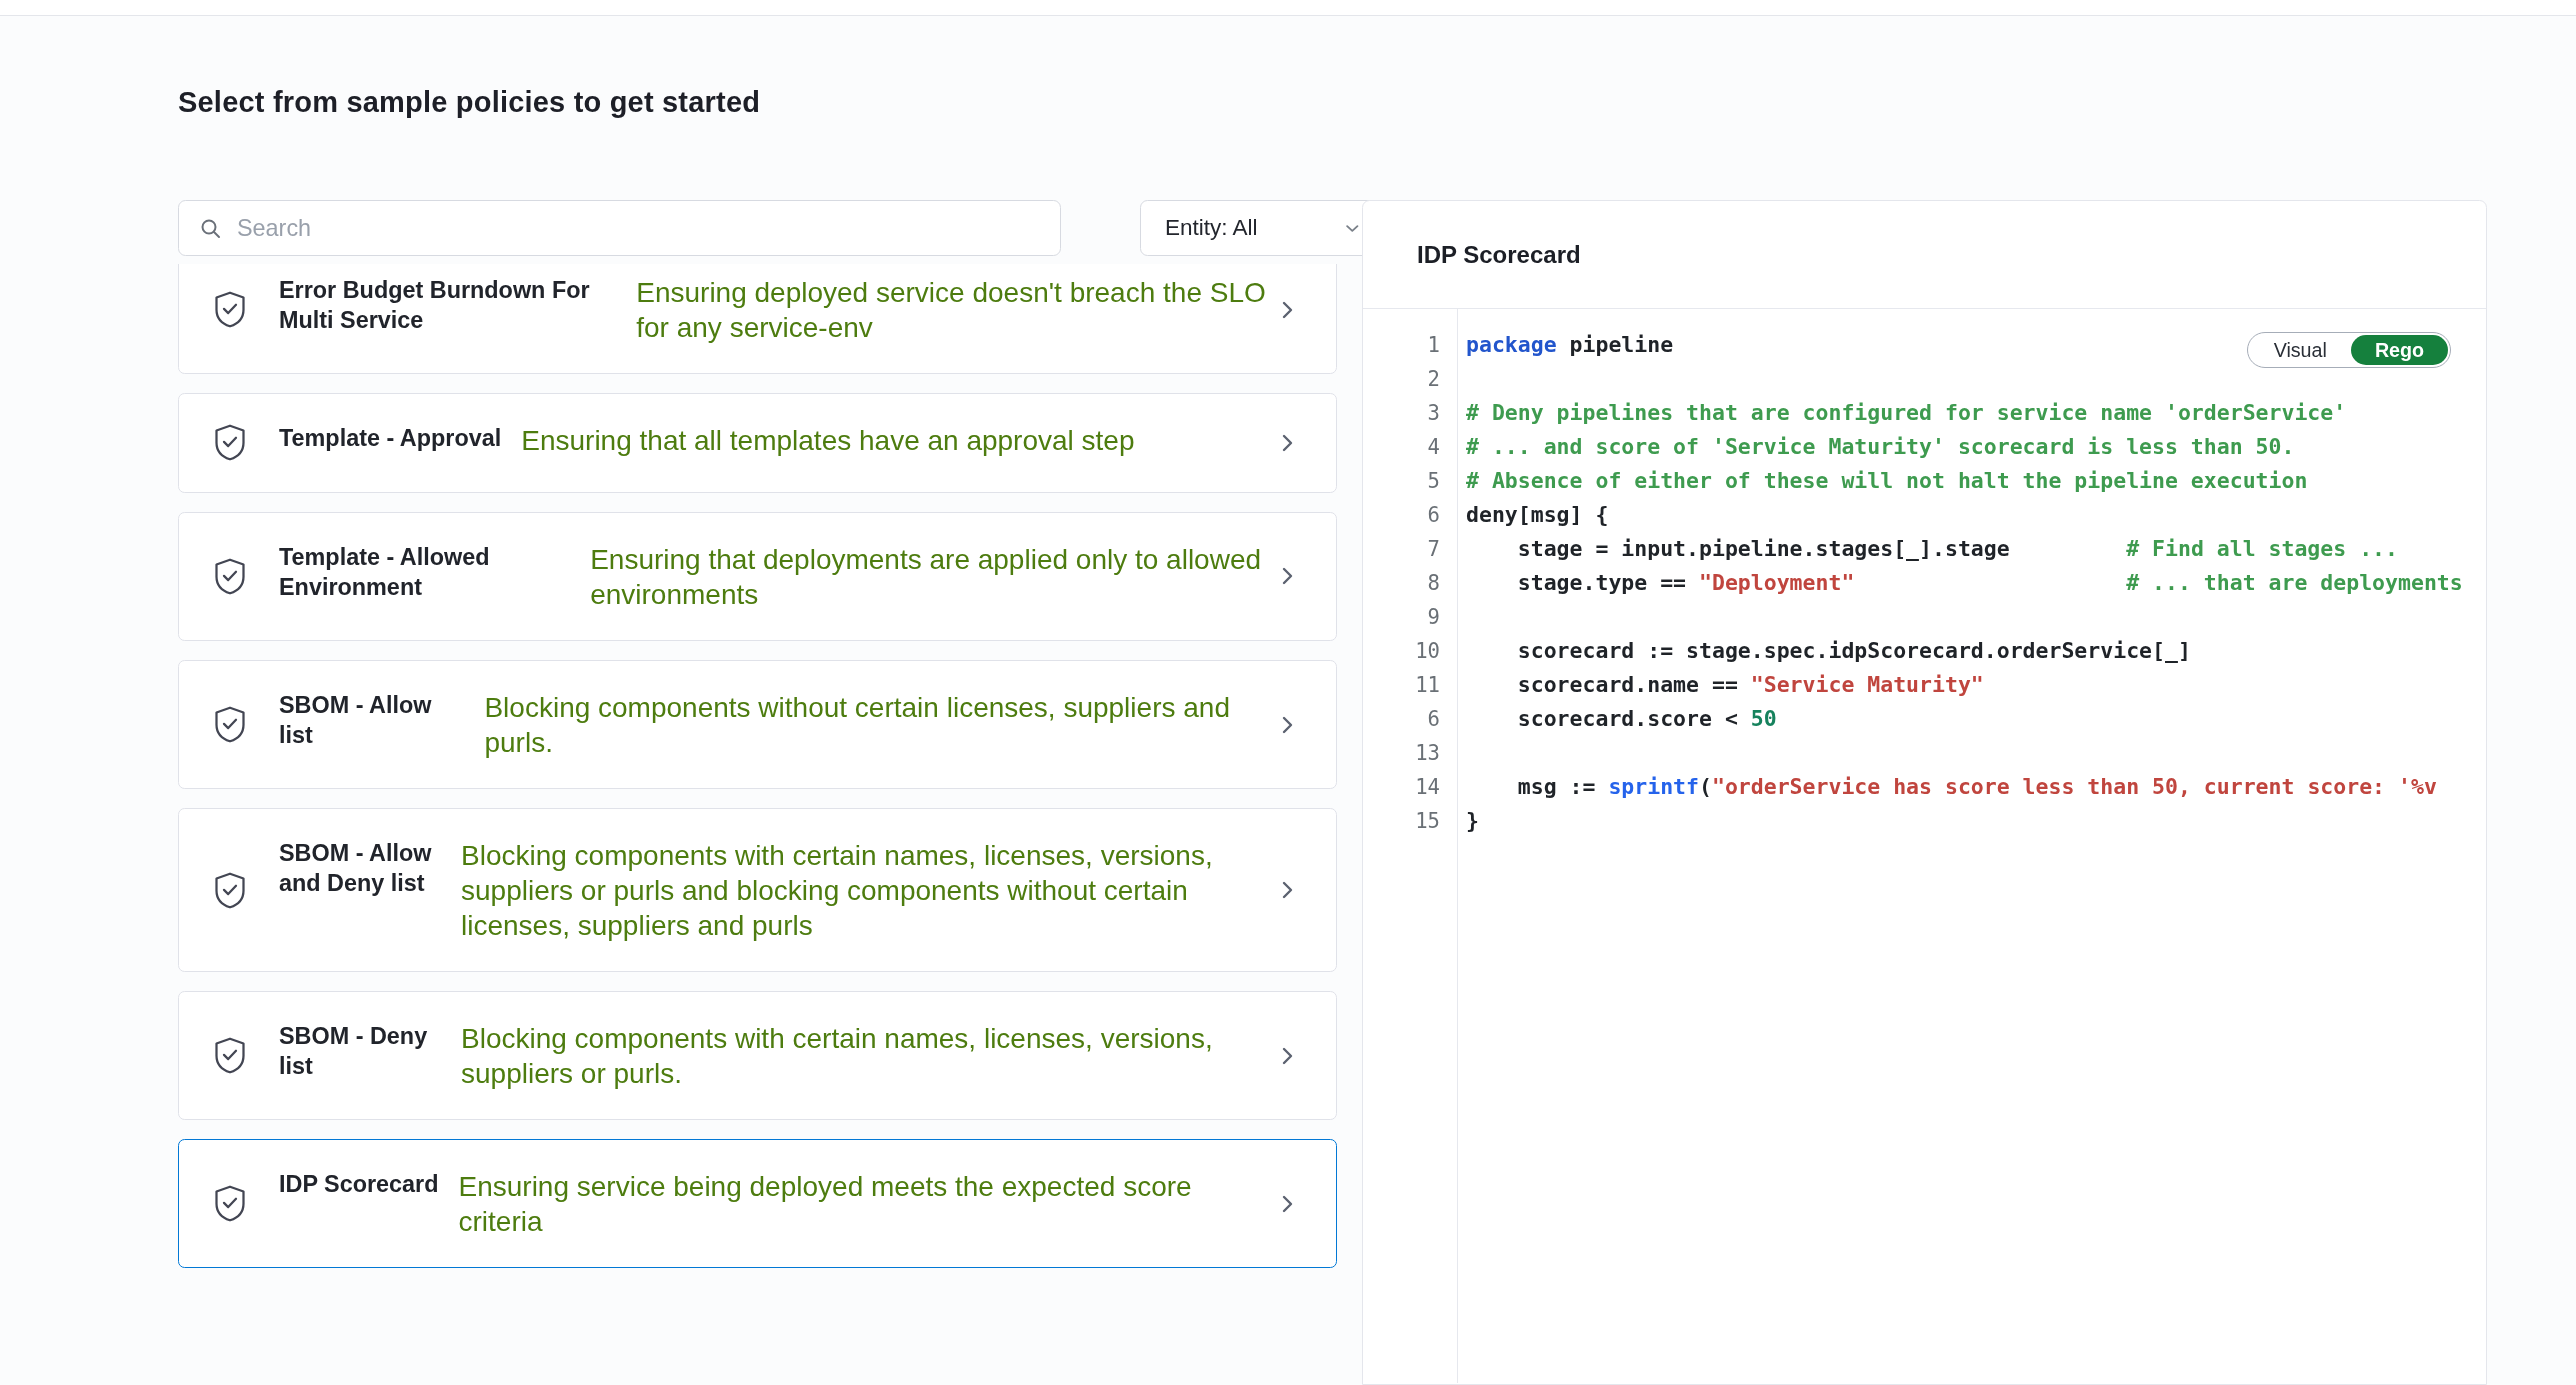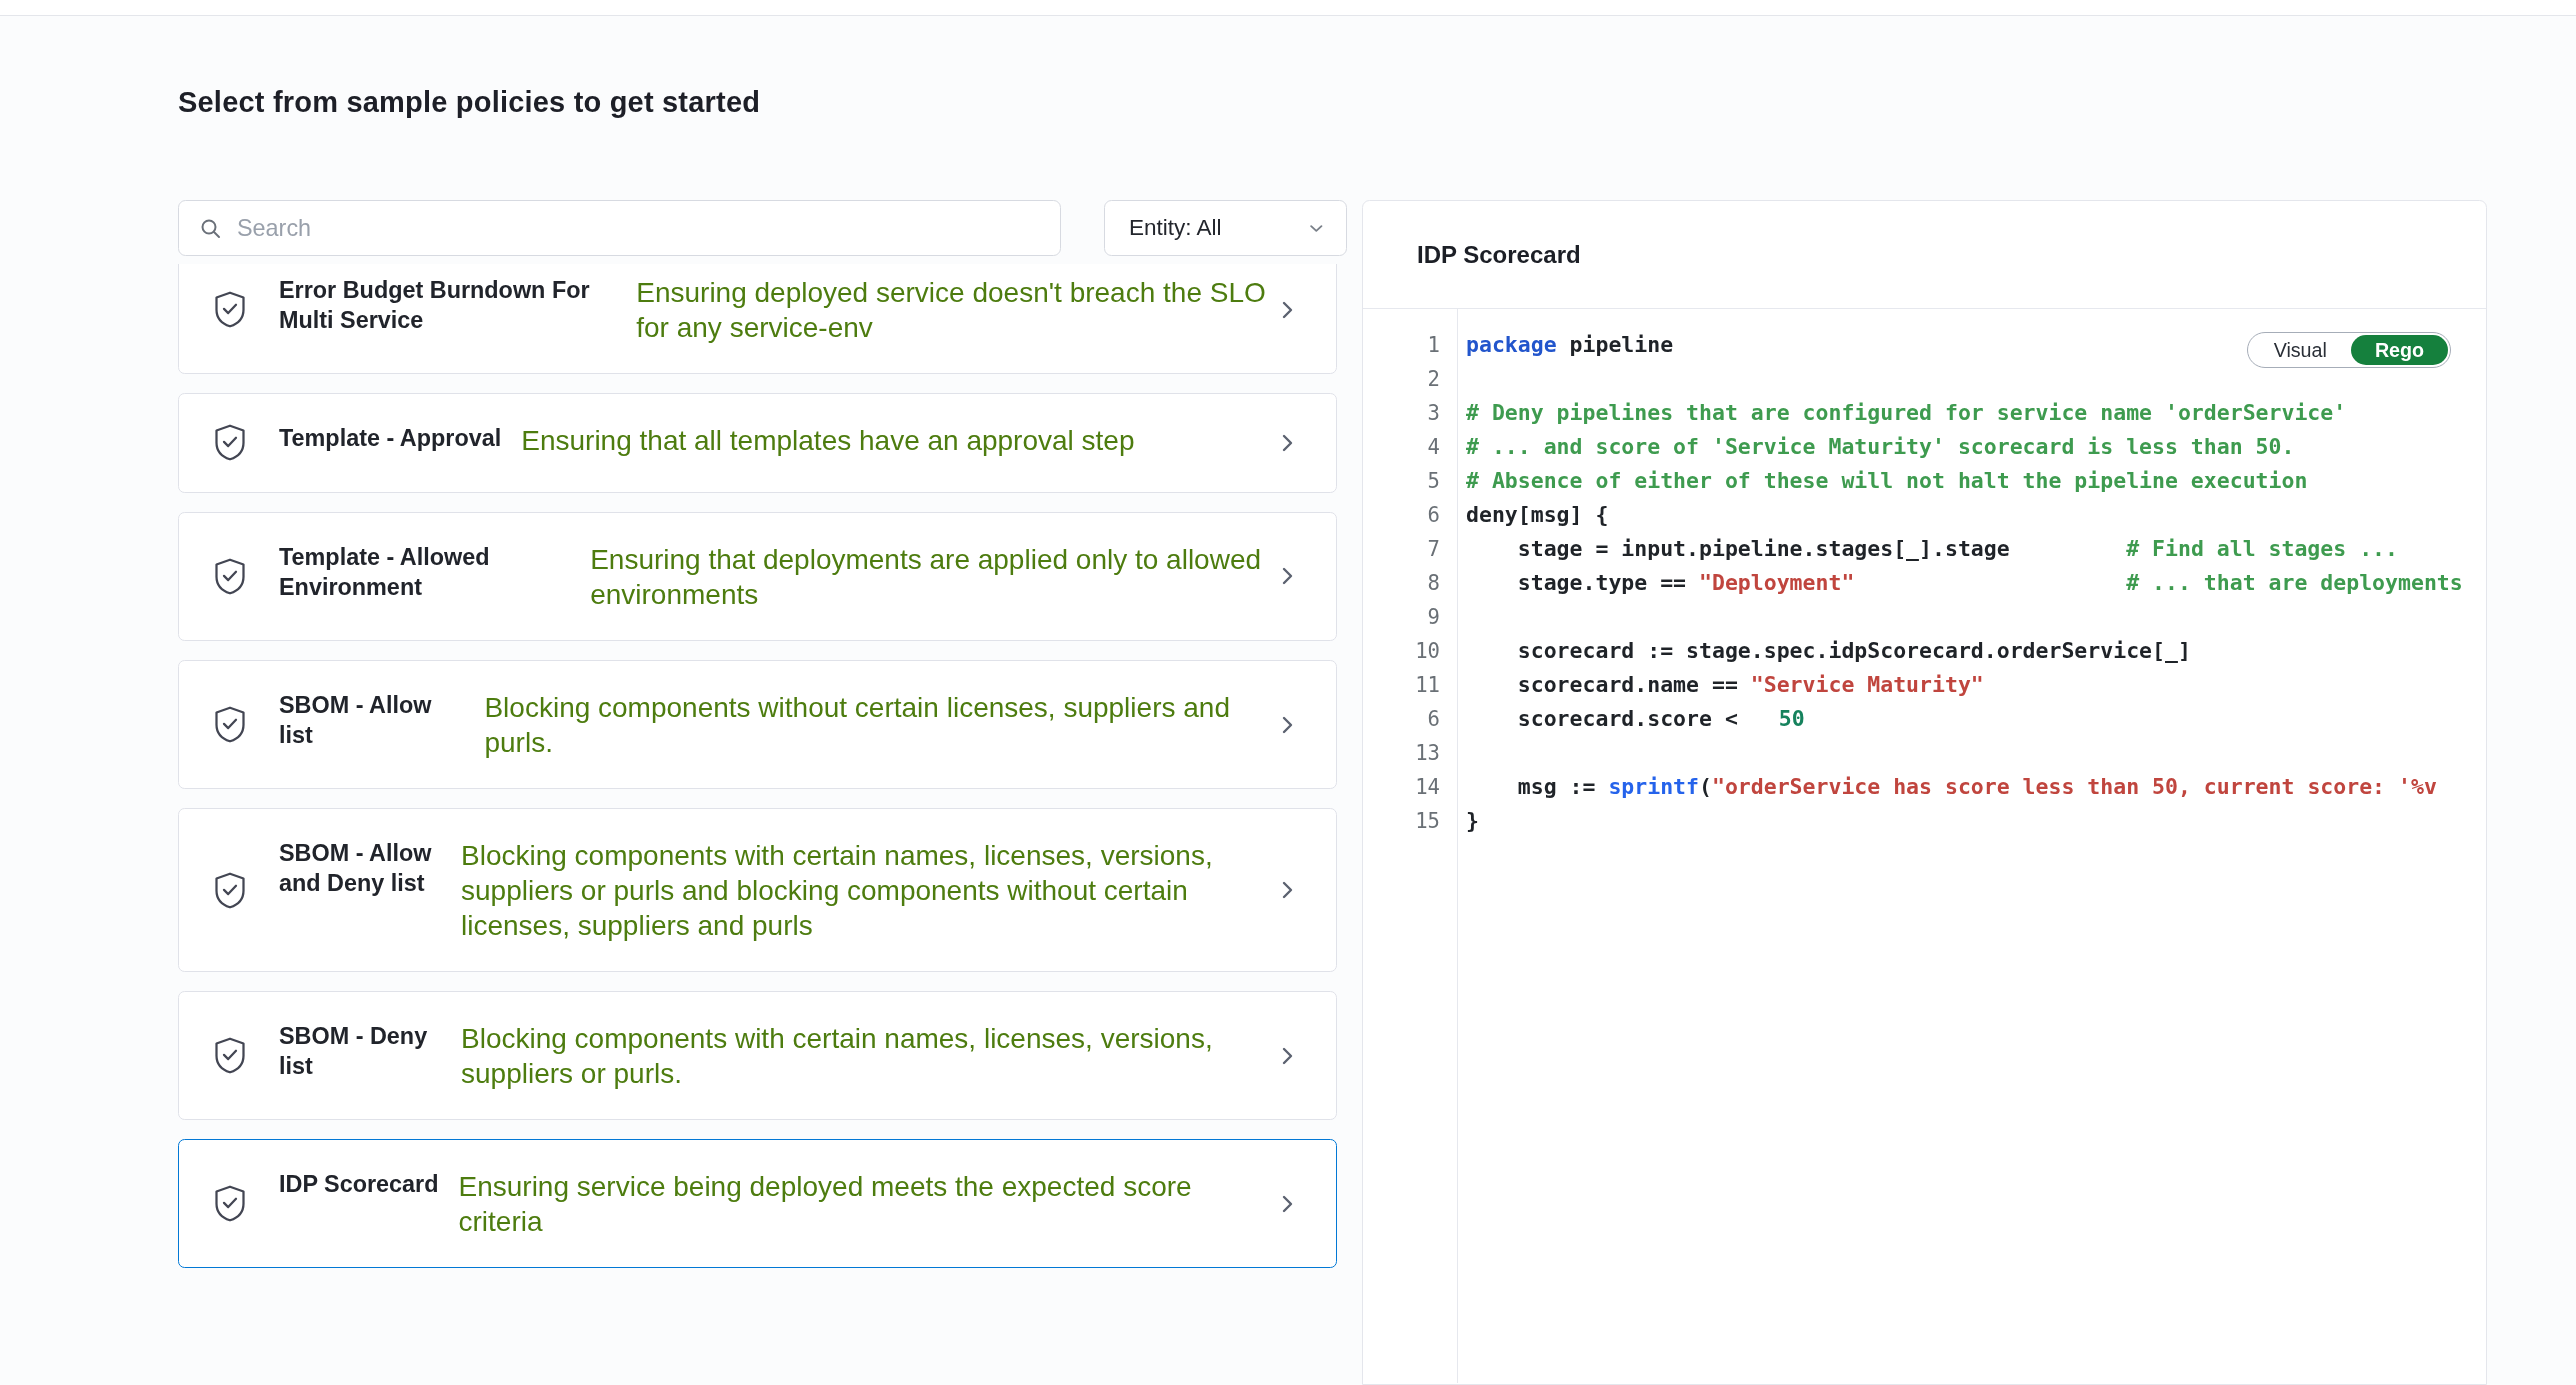--- a/index.html
+++ b/index.html
@@ -28,21 +28,21 @@
     background: #fff; border: 0.9px solid #d7dae1; border-radius: 7.5px;
     display: flex; align-items: center; padding-left: 19px; gap: 13px;
   }
   .search-box input {
     flex: 1; height: 100%; border: none; outline: none; background: transparent;
     font-size: 23.4px; color: #333; font-family: "Liberation Sans", sans-serif;
   }
   .search-box input::placeholder { color: #99a0ab; }
 
   .entity-select {
-    position: absolute; left: 1104px; top: 200px; width: 243px; height: 56px;
+    position: absolute; left: 1140px; top: 200px; width: 243px; height: 56px;
     background: #fff; border: 0.9px solid #d7dae1; border-radius: 7.5px;
     display: flex; align-items: center; justify-content: space-between;
     padding: 0 19px 0 24px; font-size: 22.5px; color: #23262d; cursor: pointer;
   }
 
   .policy-list-viewport {
     position: absolute; left: 178px; top: 264px; width: 1159px; height: 1106px;
     overflow: hidden;
   }
   .policy-card {
@@ -79,21 +79,21 @@
   .line-num {
     width: 94px; padding-right: 17px; text-align: right; flex-shrink: 0;
     color: #6a7076; font-size: 20.6px; user-select: none;
   }
   .line-code { padding-left: 9px; white-space: pre; overflow: hidden; flex: 1; color: #1f2328; font-weight: bold; }
   .tok-plain   { color: #1f2328; }
   .tok-keyword { color: #2255cc; }
   .tok-builtin { color: #2563eb; }
   .tok-comment { color: #3e9b4f; }
   .tok-string  { color: #c0453e; }
-  .tok-number  { color: #16825d; margin-left: 28px; }
+  .tok-number  { color: #16825d; }
 
   .view-toggle {
     position: absolute; top: 22.5px; right: 35px; height: 36px; z-index: 2;
     background: #fff; border: 0.9px solid #a6adb8; border-radius: 19px;
     display: flex; align-items: center; padding: 1.9px; cursor: pointer;
   }
   .toggle-option {
     font-size: 19.7px; font-weight: 400; color: #2a2f37;
     height: 30px; line-height: 30px; padding: 0 24px; border-radius: 16px;
   }

